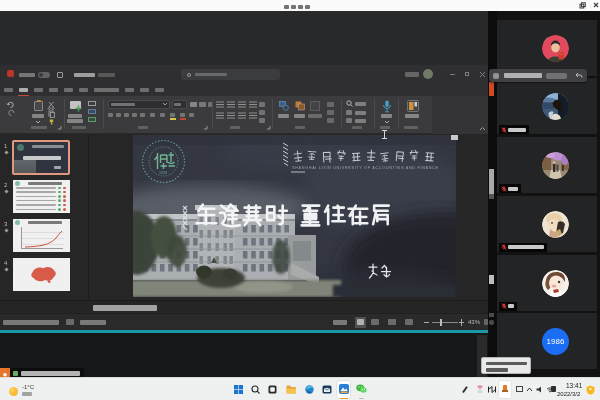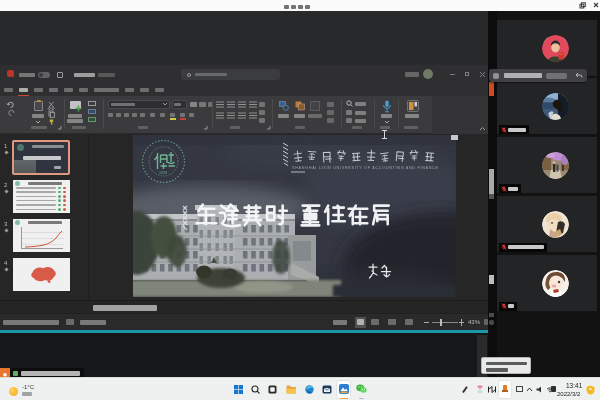--- a/index.html
+++ b/index.html
@@ -641,20 +641,23 @@
           </svg></div>
   <div class="ab" style="left:2px;top:47px;width:18px;height:9px;background:rgba(0,0,0,.8);">
    <svg class="ab" style="left:2px;top:1.5px" width="6" height="6" viewBox="0 0 6 6">
             <rect x="2" y="0.5" width="2" height="3" rx="1" fill="#e23b3b"></rect>
             <path d="M1 2.5 a2 2 0 0 0 4 0 M3 4.5 v1" stroke="#e23b3b" stroke-width="0.7" fill="none"></path>
             <path d="M0.5 0.5 L5.5 5.5" stroke="#e23b3b" stroke-width="0.8"></path>
           </svg>
    <div class="tb" style="left:9px;top:2.5px;width:6px;height:4px;background:rgba(235,235,235,.85);"></div>
   </div>
  </div>
+ <div class="ab" style="left:8px;top:302.4px;width:100px;height:56px;background:#232425;">
+  <div class="ab" style="left:45px;top:15px;width:27px;height:27px;border-radius:14px;background:#1b6ef3;color:#fff;font-size:8px;line-height:27px;text-align:center;letter-spacing:0;">1986</div>
+ </div>
 </div>
 
 <div class="ab" style="left:488px;top:11px;width:9px;height:366px;background:#0c0c0c;">
  <div class="ab" style="left:1px;top:71px;width:5px;height:14px;background:#d04a20;"></div>
  <div class="ab" style="left:1px;top:158px;width:5px;height:28px;background:#a9a9a9;"></div>
  <div class="ab" style="left:1px;top:264px;width:5px;height:9px;background:#bdbdbd;"></div>
  <div class="ab" style="left:1px;top:183px;width:5px;height:5px;background:#555;"></div>
  <div class="ab" style="left:1px;top:302px;width:5px;height:4px;background:#4a4a4a;"></div>
  <div class="ab" style="left:1px;top:309px;width:5px;height:5px;background:#4a4a4a;border-radius:2px;"></div>
 </div>

